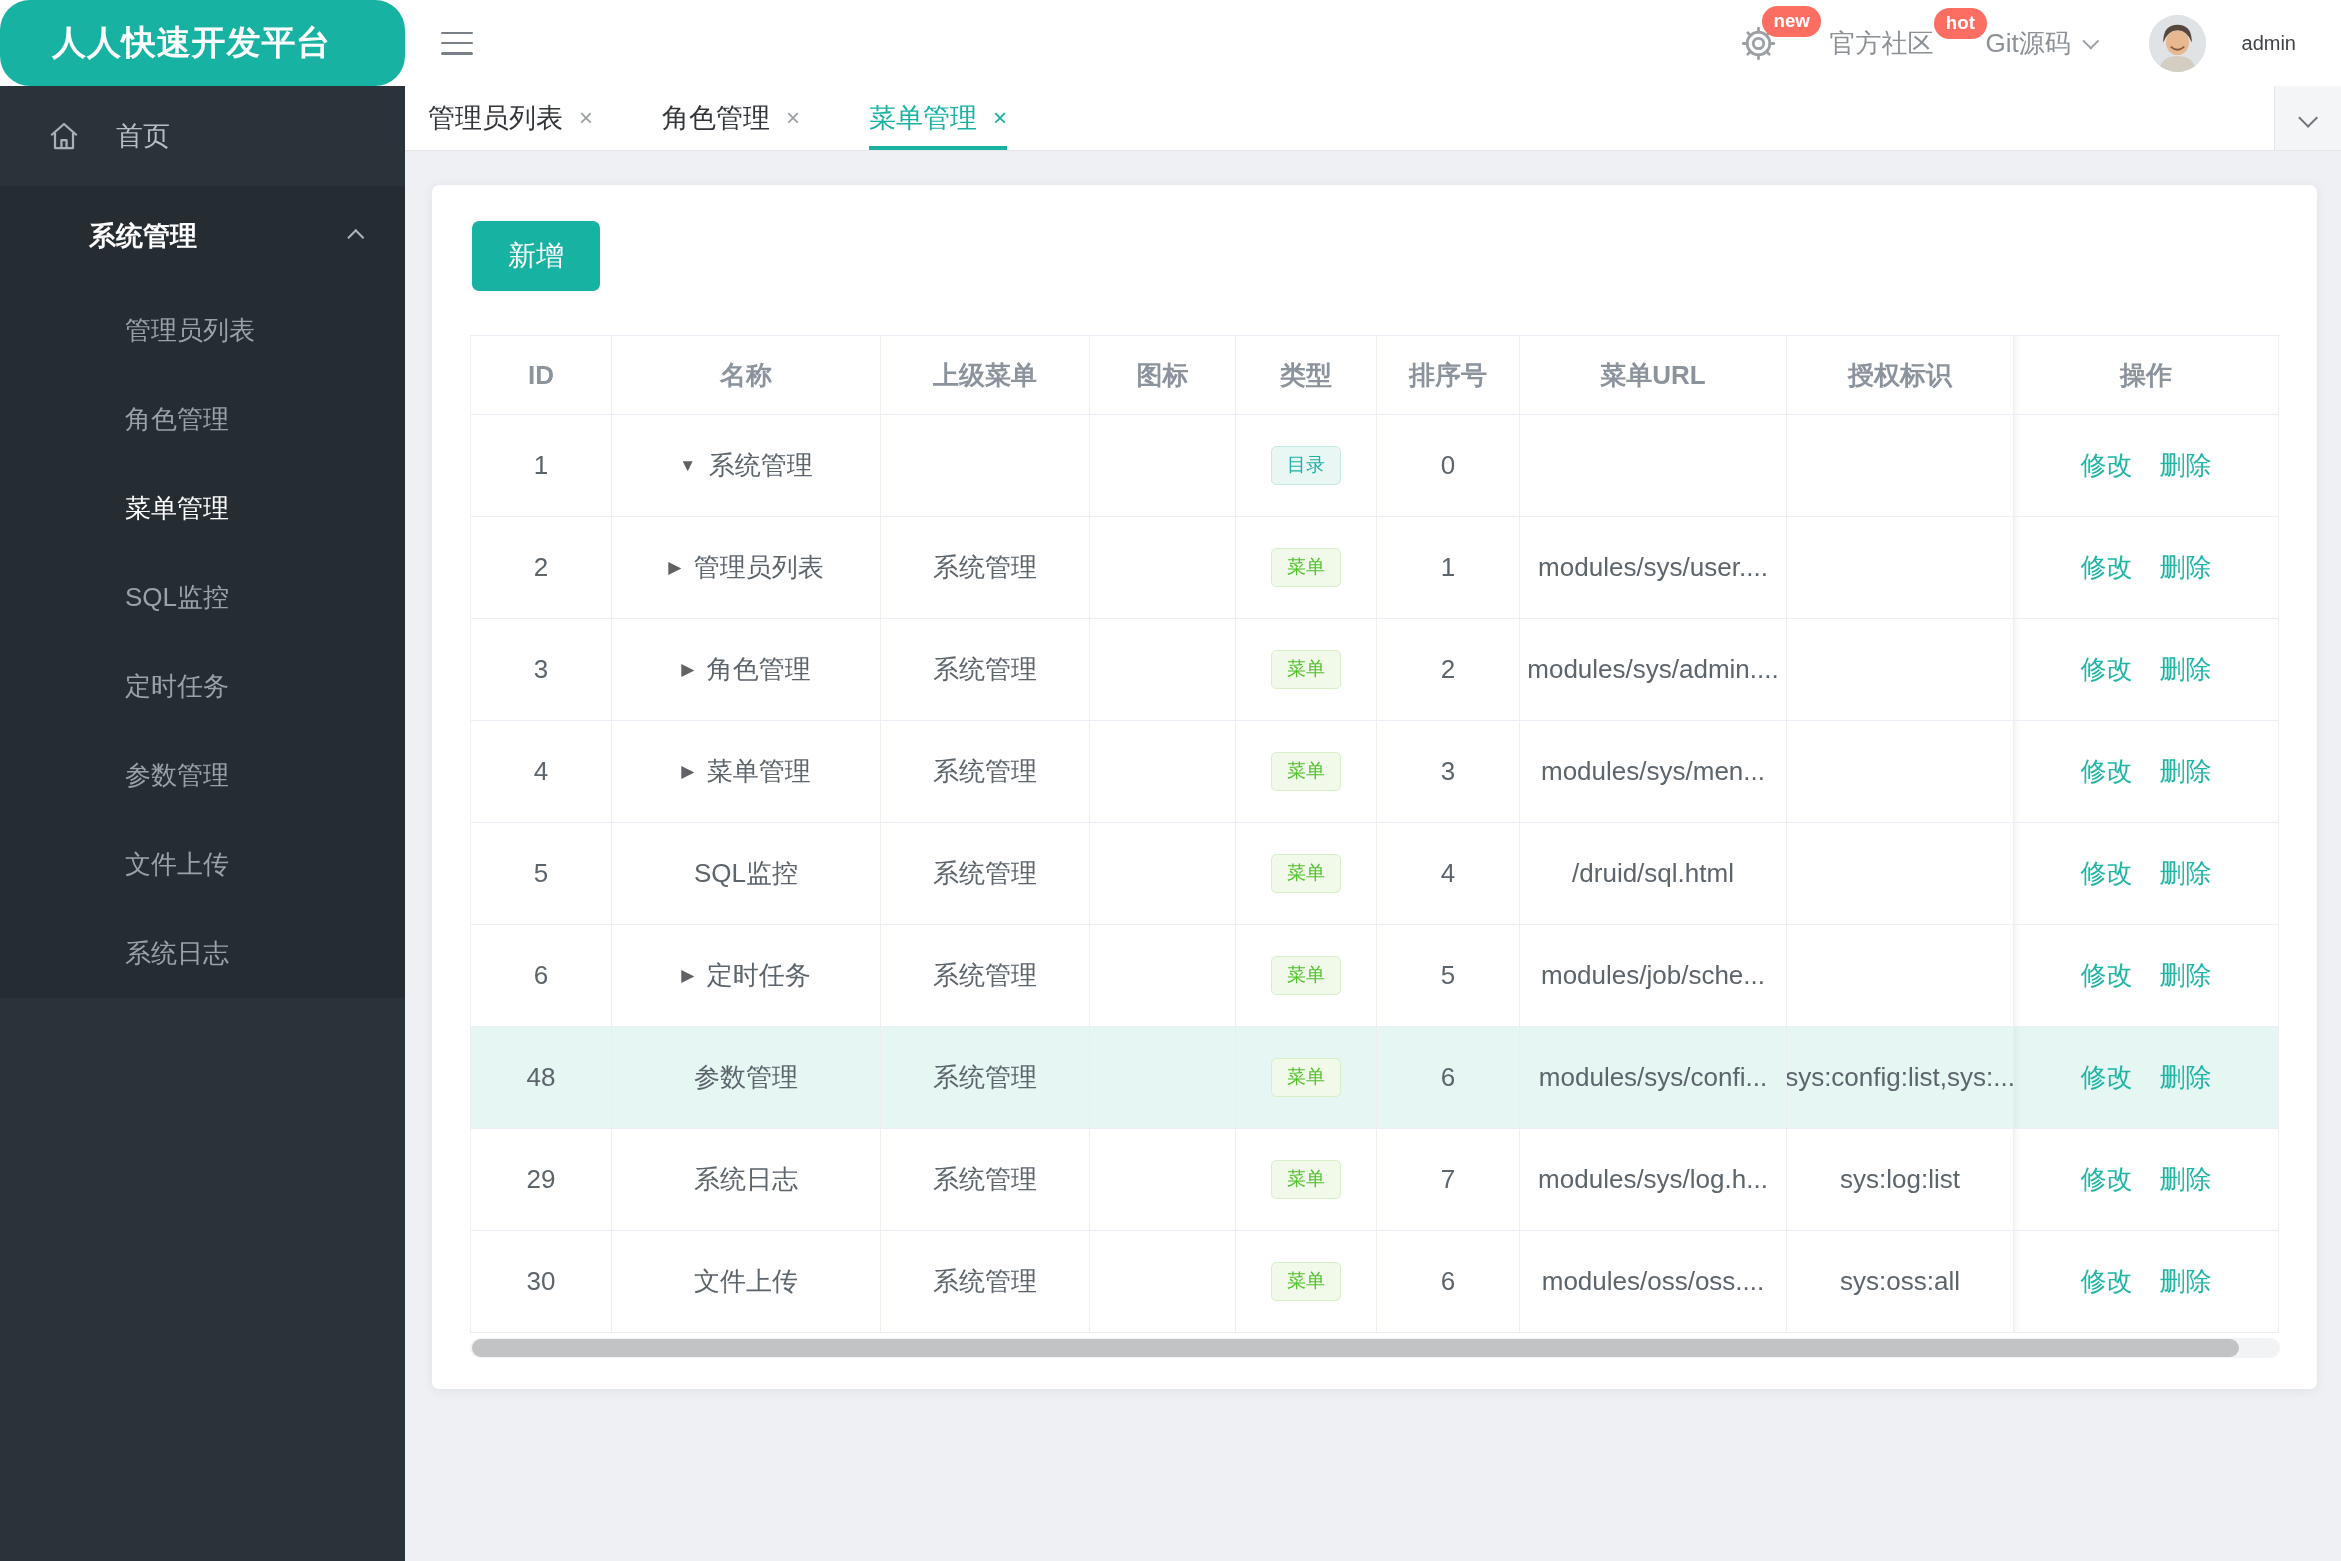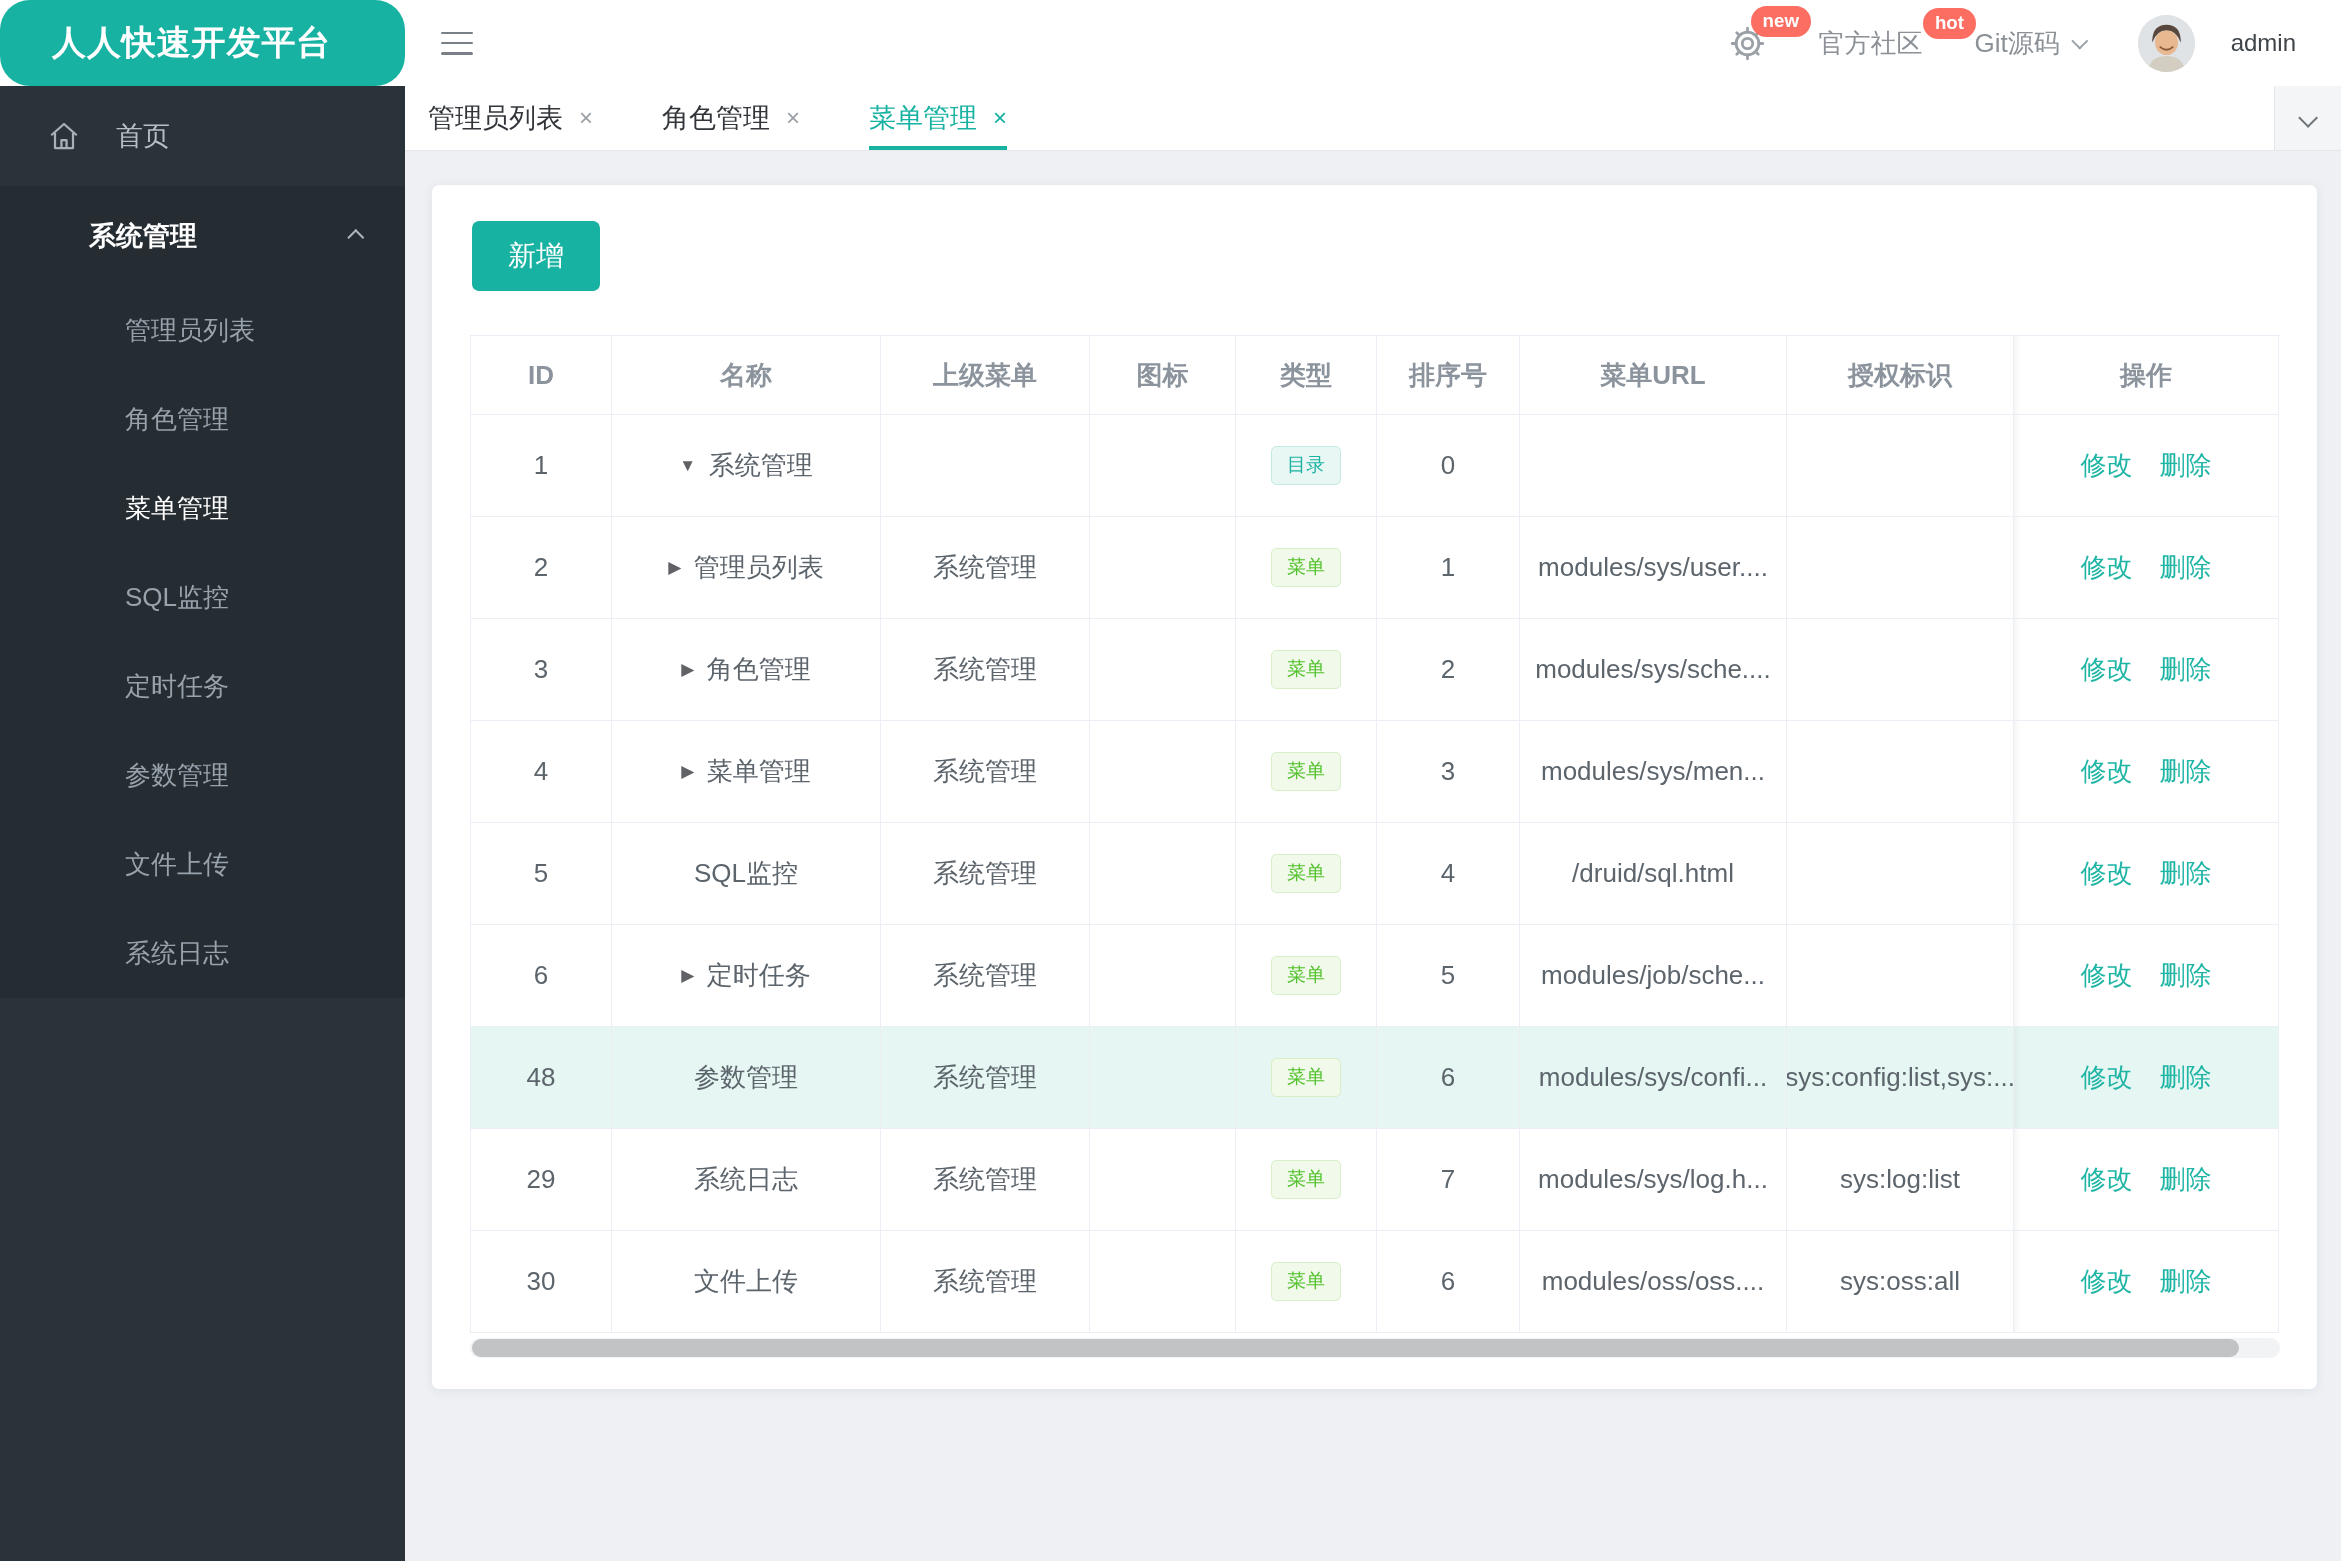--- a/index.html
+++ b/index.html
@@ -24,21 +24,21 @@
   .header-main{flex:1;display:flex;align-items:center;justify-content:space-between;padding:0 46px 0 36px;}
   .hamburger{width:32px;height:23px;display:flex;flex-direction:column;justify-content:space-between;cursor:pointer;}
   .hamburger i{display:block;height:2.7px;background:#7a8087;border-radius:1.8px;}
   .header-right{display:flex;align-items:center;gap:52px;text-align:right;}
   .icon-wrap,.nav-link{position:relative;display:flex;align-items:center;color:#8b9197;font-size:26px;cursor:pointer;}
   .pill{position:absolute;top:-18px;left:60%;background:#fc6e62;color:#fff;font-size:18.7px;line-height:1;
         padding:6.2px 11.6px;border-radius:890px;font-weight:bold;}
   .nav-link .pill{left:auto;right:-53px;}
   .nav-link.git .chev{margin-left:14.2px;margin-top:-3.6px;}
   .avatar{width:57px;height:57px;border-radius:50%;overflow:hidden;background:#dfe3e6;flex:none;margin-right:-16px;}
-  .username{font-size:24px;color:#3f4449;cursor:pointer;}
+  .username{font-size:20px;color:#3f4449;cursor:pointer;}
 
   
   .chev{display:inline-block;width:11.6px;height:11.6px;border-right:2.7px solid #9aa0a6;border-bottom:2.7px solid #9aa0a6;}
   .chev-down{transform:rotate(45deg);}
   .chev-up{transform:rotate(225deg);}
   .chev.big{width:14.2px;height:14.2px;border-color:#6e747a;}
 
   
   aside{position:absolute;top:86px;left:0;bottom:0;width:405px;background:var(--side-bg);}
   .side-home{height:100px;display:flex;align-items:center;gap:34px;padding-left:46px;
@@ -242,21 +242,21 @@
               <div class="t-cell c1">
                 <span class="arrow">▶</span>
                 <span>角色管理</span>
               </div>
               <div class="t-cell c2">系统管理</div>
               <div class="t-cell c3"></div>
               <div class="t-cell c4">
                 <span class="badge menu">菜单</span>
               </div>
               <div class="t-cell c5">2</div>
-              <div class="t-cell c6">modules/sys/sche....</div>
+              <div class="t-cell c6">modules/sys/admin....</div>
               <div class="t-cell c7"></div>
               <div class="t-cell c8">
                 <span class="op-link">修改</span>
                 <span class="op-link">删除</span>
               </div>
             </div>
             <div class="t-row">
               <div class="t-cell c0">4</div>
               <div class="t-cell c1">
                 <span class="arrow">▶</span>

